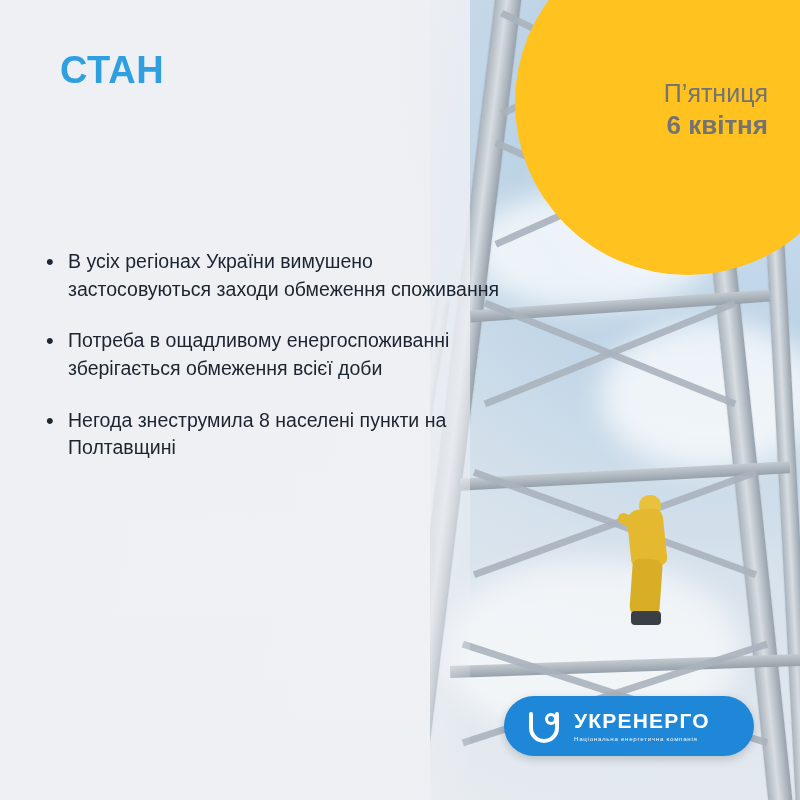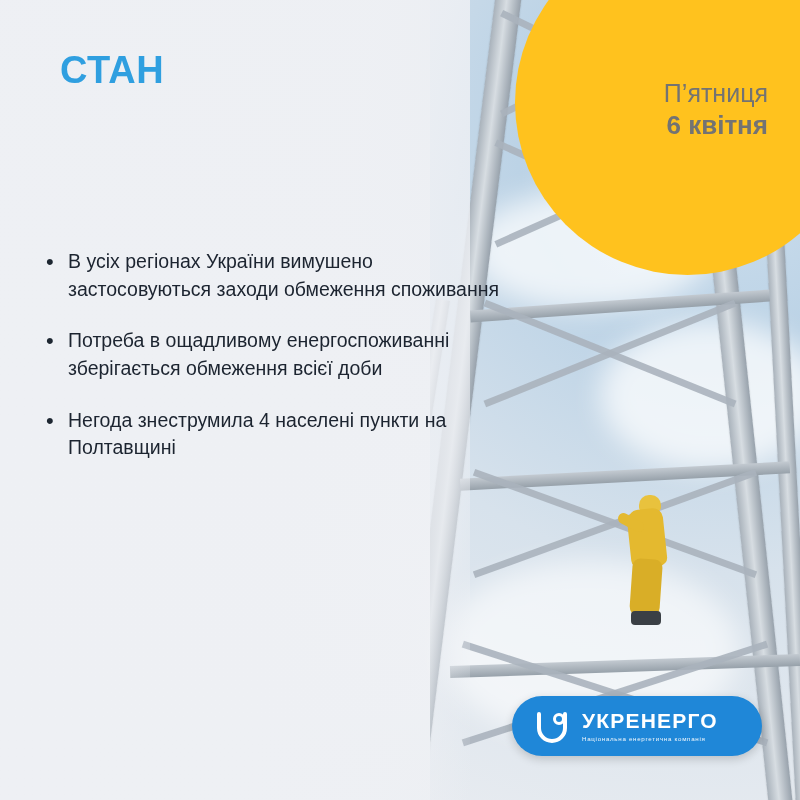--- a/index.html
+++ b/index.html
@@ -130,21 +130,21 @@
   .btext {
     color: #1c2430;
     font-size: 19.5px;
     font-weight: 400;
     line-height: 1.42;
   }
 
   
   .logo {
     position: absolute;
-    right: 38px; bottom: 44px;
+    right: 46px; bottom: 44px;
     width: 250px; height: 60px;
     border-radius: 30px;
     background: #1f87d8;
     display: flex;
     align-items: center;
     padding: 0 20px;
     box-sizing: border-box;
     box-shadow: 0 3px 10px rgba(0,0,0,0.18);
   }
   .logo-mark { flex: 0 0 auto; width: 40px; height: 40px; }
@@ -211,21 +211,21 @@
     <div class="bullet">
       <span class="dot">•</span>
       <span class="btext">В усіх регіонах України вимушено застосовуються заходи обмеження споживання</span>
     </div>
     <div class="bullet">
       <span class="dot">•</span>
       <span class="btext">Потреба в ощадливому енергоспоживанні зберігається обмеження всієї доби</span>
     </div>
     <div class="bullet">
       <span class="dot">•</span>
-      <span class="btext">Негода знеструмила 4 населені пункти на Полтавщині</span>
+      <span class="btext">Негода знеструмила 8 населені пункти на Полтавщині</span>
     </div>
   </div>
 
   <div class="logo">
     <span class="logo-mark">
       <svg viewBox="0 0 40 40" width="40" height="40" aria-hidden="true">
         <path d="M7 8 v14 a13 13 0 0 0 26 0 v-14" fill="none" stroke="#ffffff" stroke-width="4" stroke-linecap="round"></path>
         <circle cx="27" cy="13" r="4.5" fill="none" stroke="#ffffff" stroke-width="3"></circle>
       </svg>
     </span>

